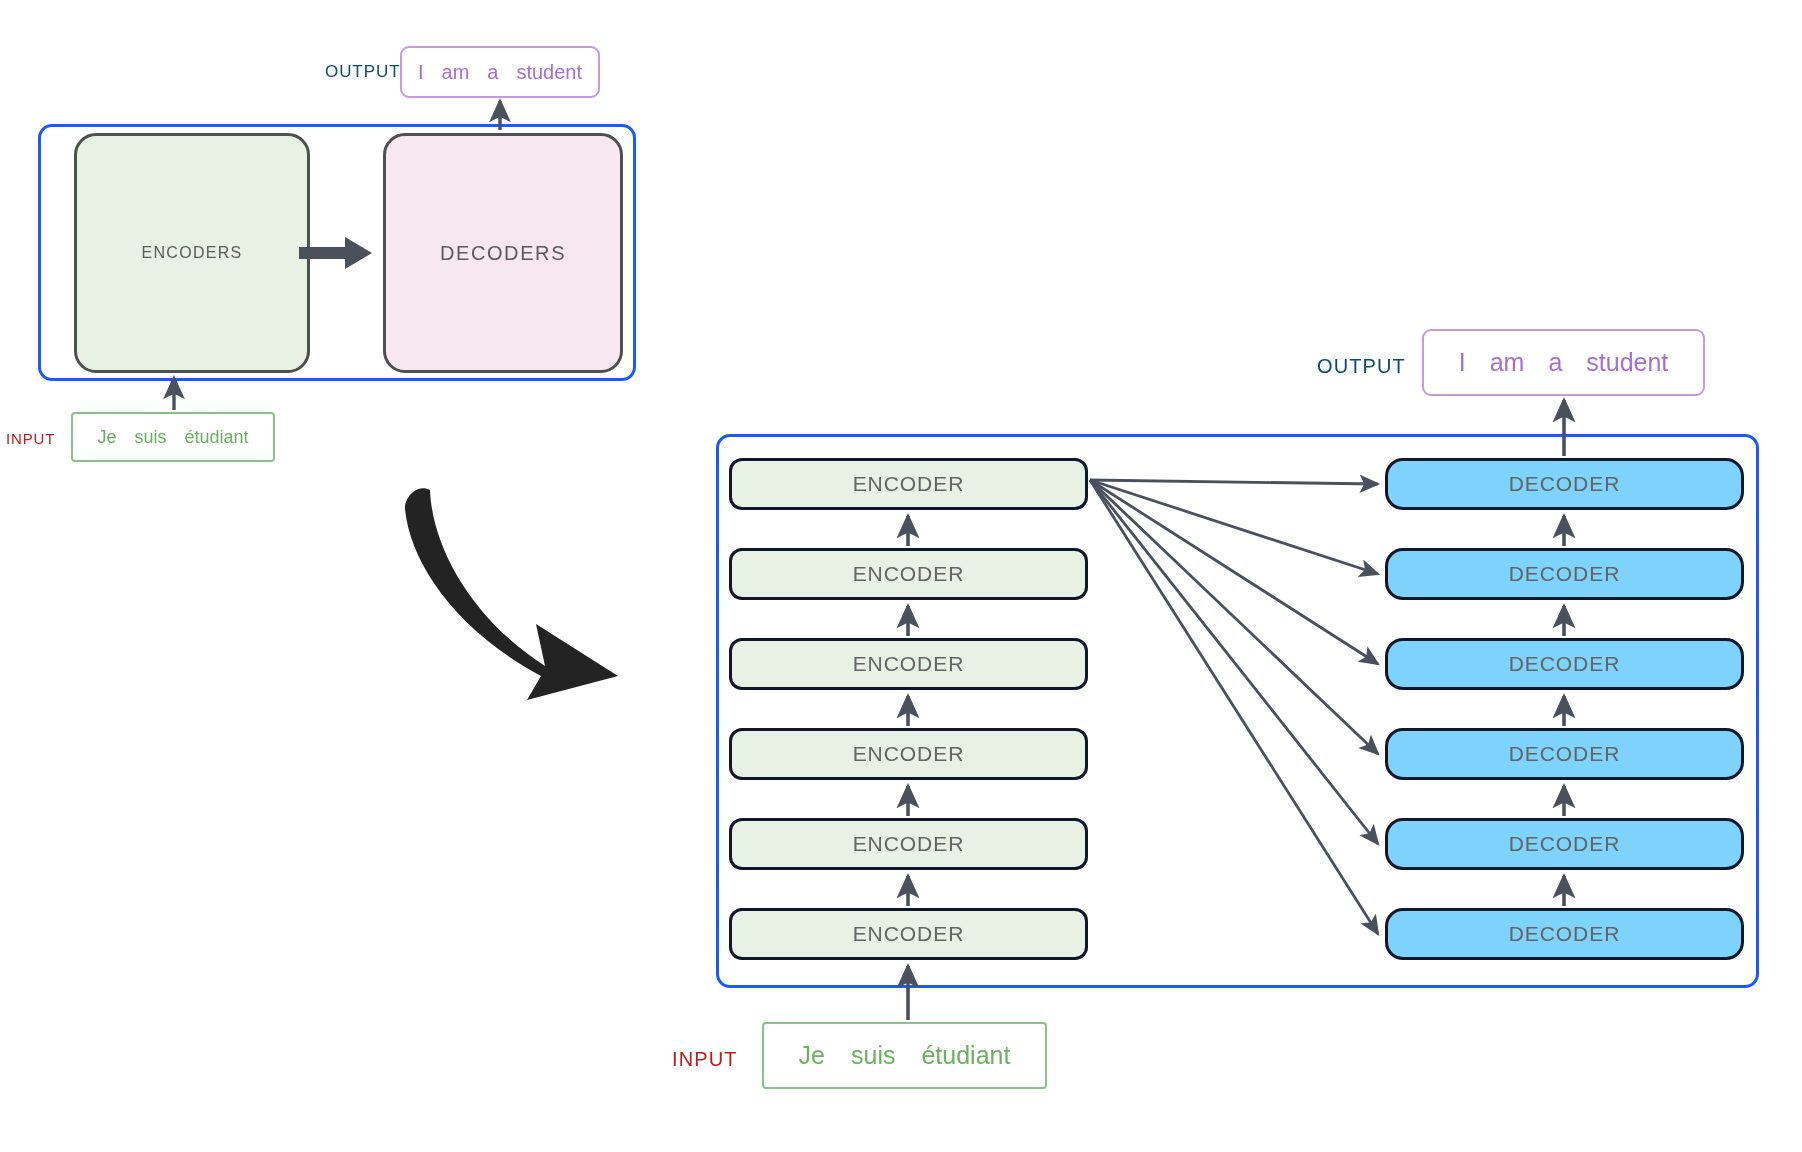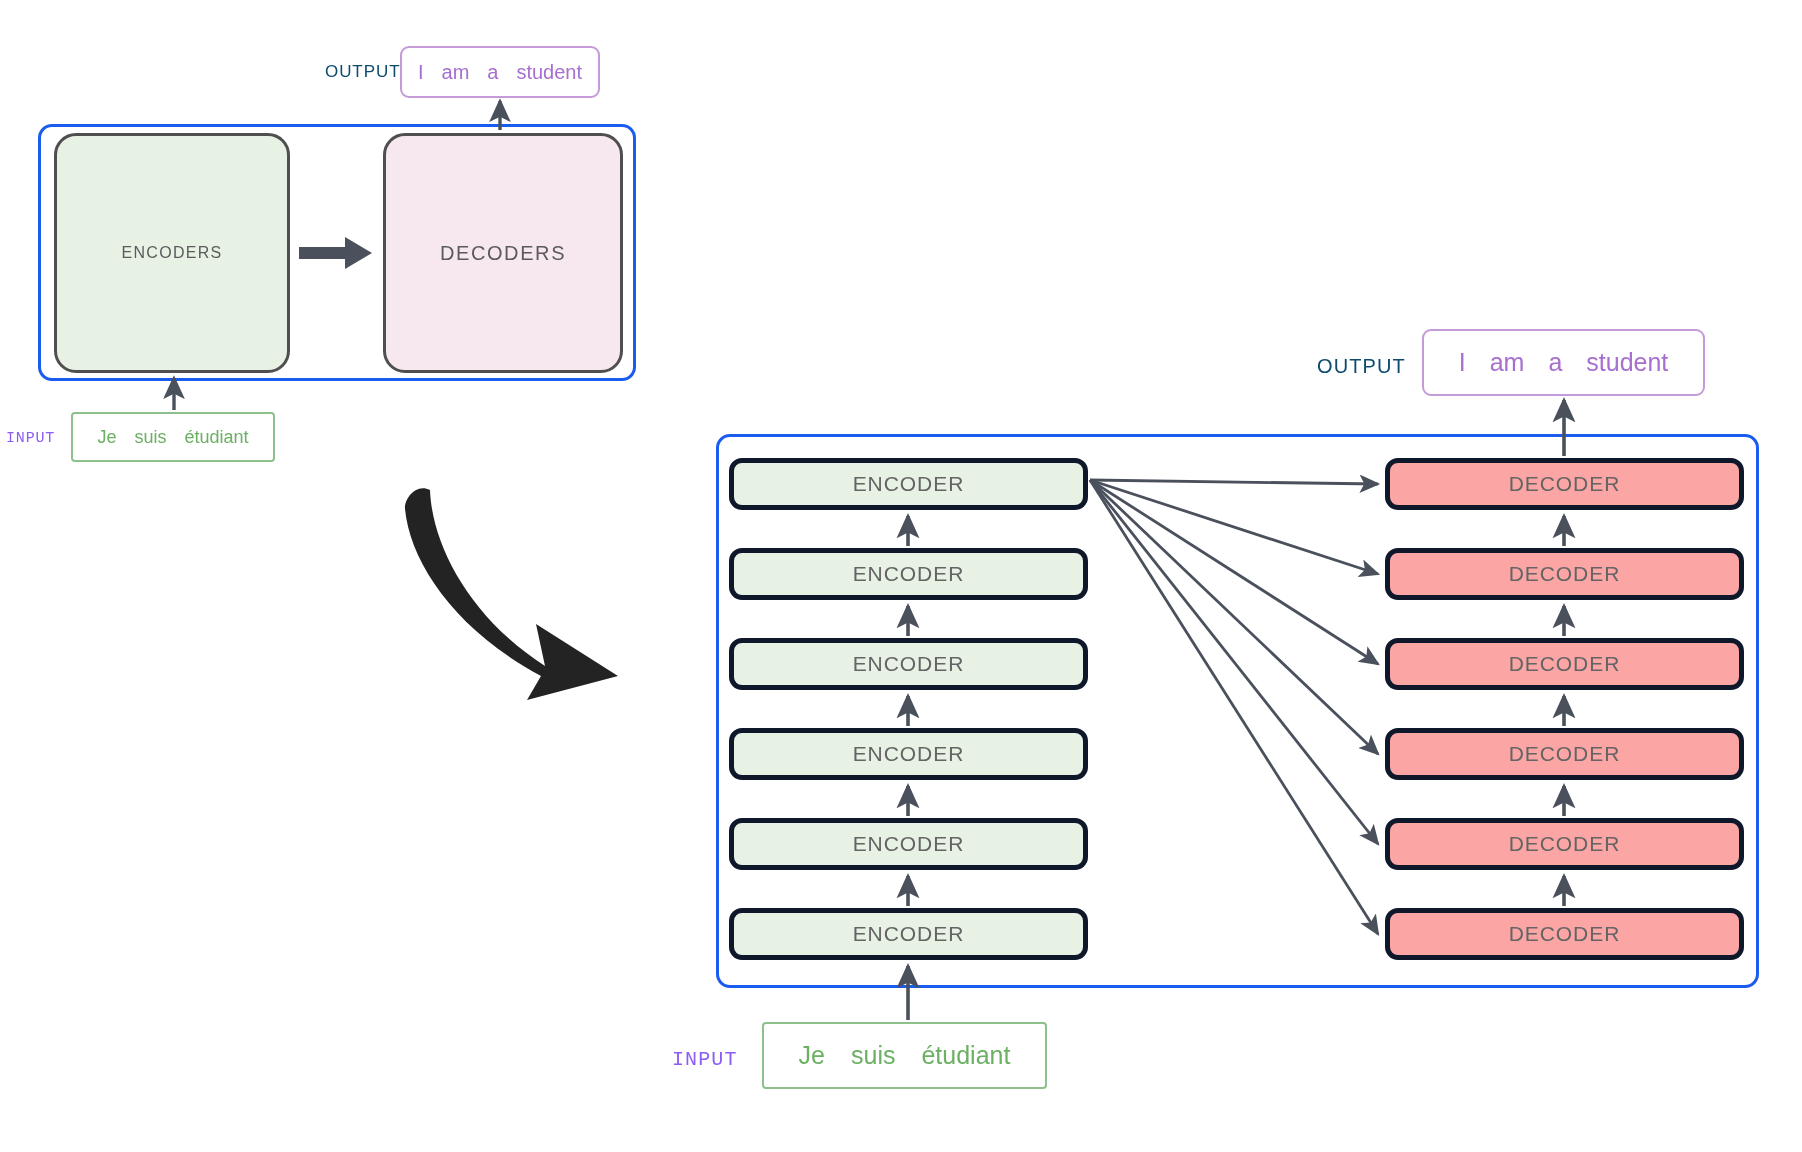--- a/index.html
+++ b/index.html
@@ -22,21 +22,21 @@
   
   .io-label {
     position: absolute;
     color: #9b9b9b;
     letter-spacing: 0.055em;
     white-space: nowrap;
     display: flex;
     align-items: center;
   }
   .io-label.purple { color: #0c4a6e; }
-  .io-label.grey   { color: #8b5cf6; font-family: Liberation Mono, monospace; }
+  .io-label.grey   { color: #b91c1c; }
 
   .token-box {
     position: absolute;
     box-sizing: border-box;
     background: #ffffff;
     display: flex;
     align-items: center;
     justify-content: center;
     white-space: nowrap;
   }
@@ -69,42 +69,43 @@
     display: flex;
     align-items: center;
     justify-content: center;
     color: #5b5b5b;
     letter-spacing: 0.08em;
     white-space: nowrap;
   }
   .block.green {
     background: #e8f2e4;
     border-radius: 22px;
+    margin-left: 20px;
   }
   .block.pink {
     background: #f7e8ef;
     border-radius: 22px;
   }
 
   
   .row-block {
     position: absolute;
     box-sizing: border-box;
-    border: 5px solid #0f172a;
+    border: 3px solid #0f172a;
     border-radius: 13px;
     display: flex;
     align-items: center;
     justify-content: center;
     color: #646464;
     letter-spacing: 0.045em;
     font-size: 21px;
     white-space: nowrap;
   }
   .row-block.green { background: #e8f2e4; }
-  .row-block.pink  { background: #fca5a5; }
+  .row-block.pink  { background: #7dd3fc; border-radius: 18px; }
 
   svg.overlay {
     position: absolute;
     left: 0; top: 0;
     width: 1802px;
     height: 1152px;
     pointer-events: none;
     overflow: visible;
   }
 </style>

